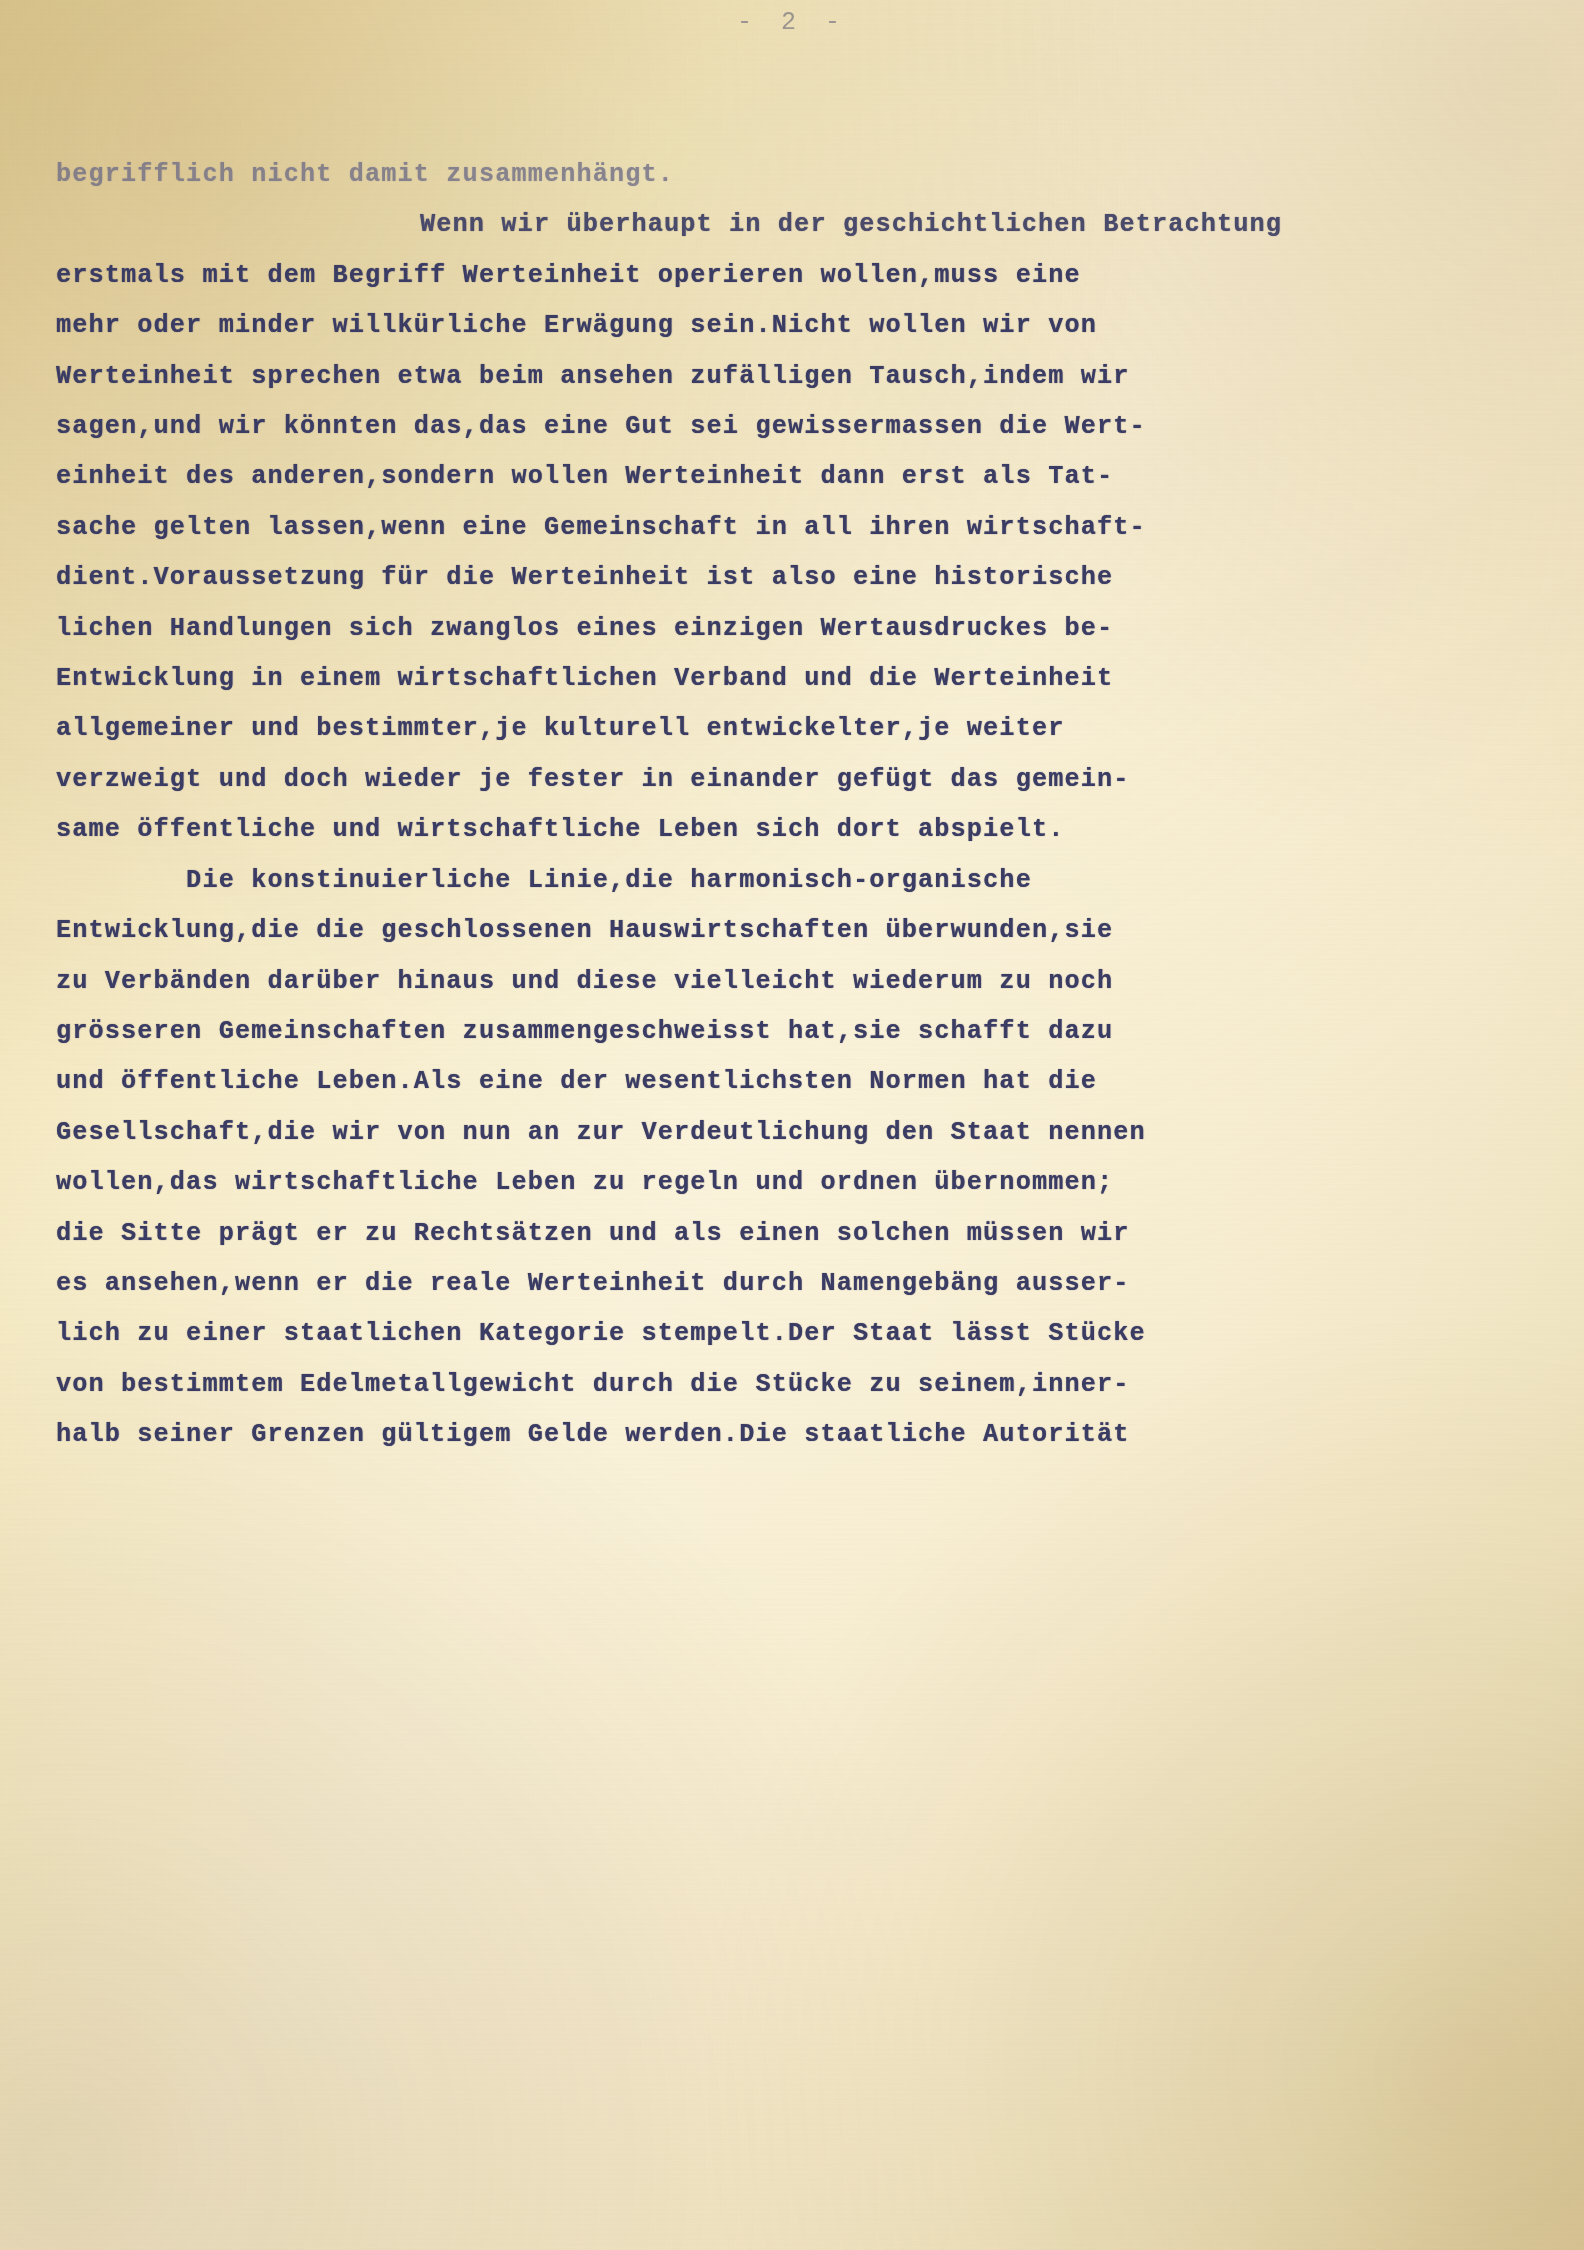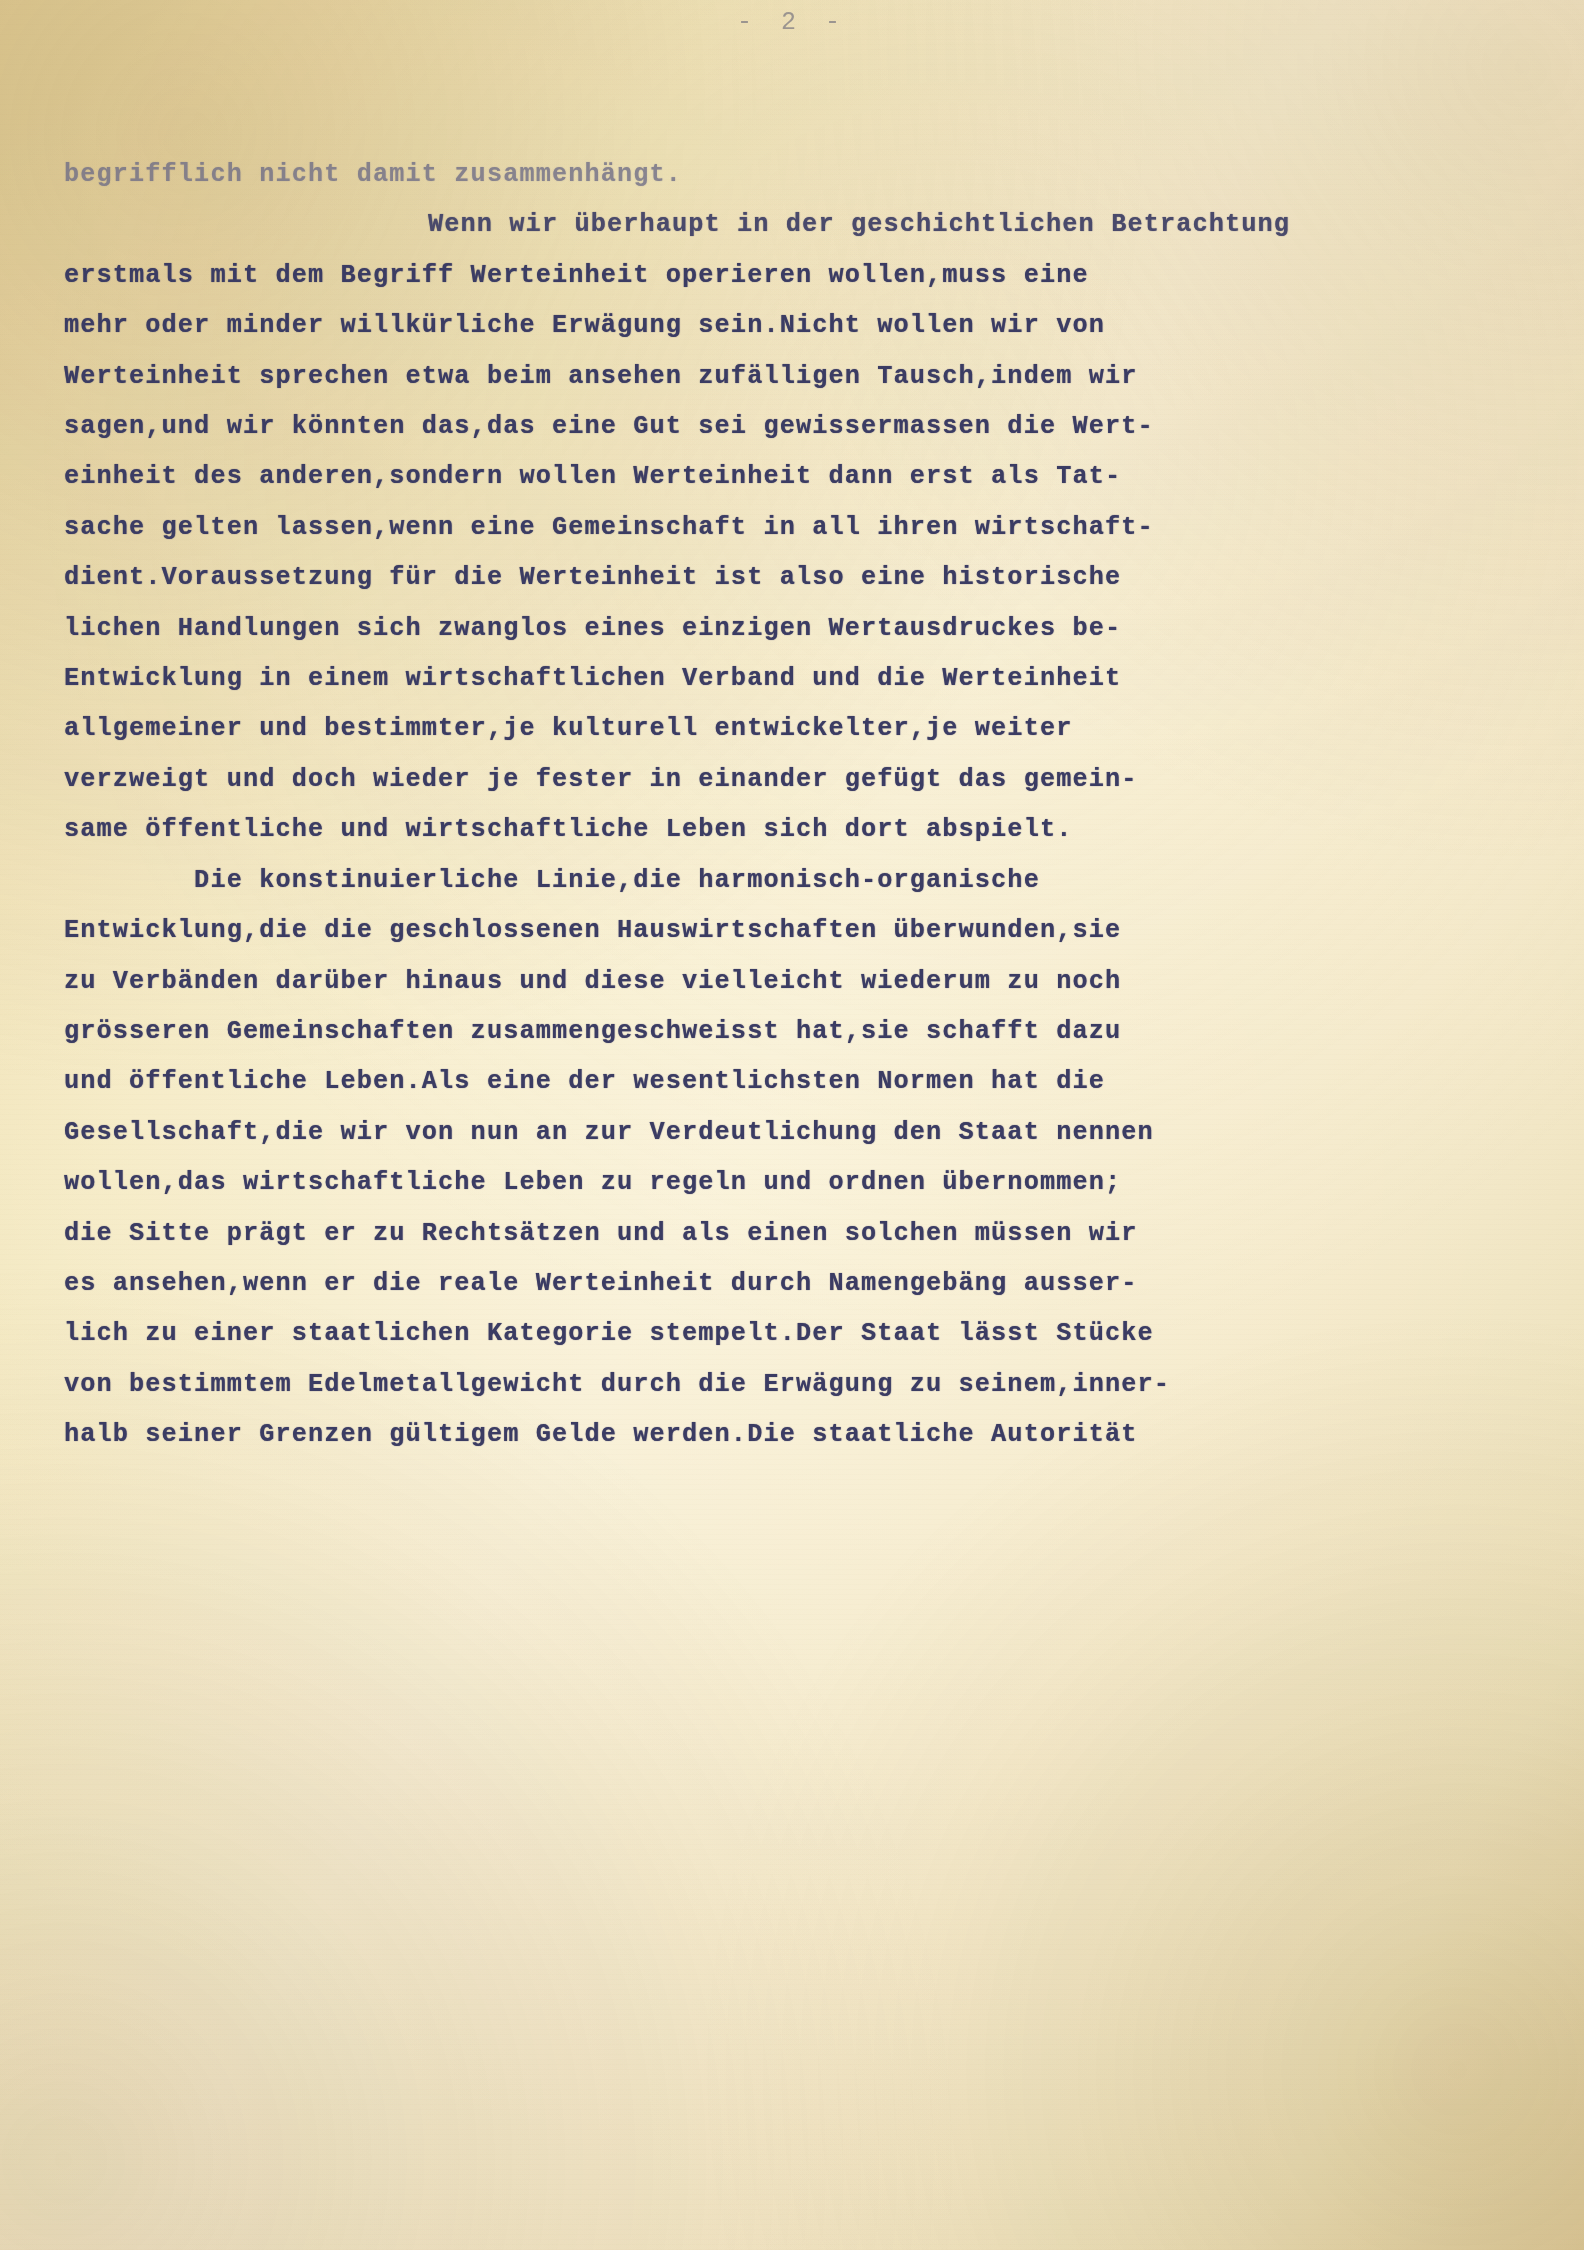--- a/index.html
+++ b/index.html
@@ -69,21 +69,21 @@
     text-align: center;
     font-size: 25px;
     letter-spacing: 7px;
     color: #5a5a72;
     opacity: 0.55;
     font-family: "Liberation Mono", "DejaVu Sans Mono", monospace;
   }
 
   .body-text {
     position: absolute;
-    left: 64px;
+    left: 56px;
     top: 150px;
     width: 1460px;
   }
 
   .para {
     margin: 0;
     padding: 0;
   }
   .line {
     display: block;
@@ -146,19 +146,19 @@
         <span class="line">        Die konstinuierliche Linie,die harmonisch-organische</span>
         <span class="line">Entwicklung,die die geschlossenen Hauswirtschaften überwunden,sie</span>
         <span class="line">zu Verbänden darüber hinaus und diese vielleicht wiederum zu noch</span>
         <span class="line">grösseren Gemeinschaften zusammengeschweisst hat,sie schafft dazu</span>
         <span class="line">und öffentliche Leben.Als eine der wesentlichsten Normen hat die</span>
         <span class="line">Gesellschaft,die wir von nun an zur Verdeutlichung den Staat nennen</span>
         <span class="line">wollen,das wirtschaftliche Leben zu regeln und ordnen übernommen;</span>
         <span class="line">die Sitte prägt er zu Rechtsätzen und als einen solchen müssen wir</span>
         <span class="line">es ansehen,wenn er die reale Werteinheit durch Namengebäng ausser-</span>
         <span class="line">lich zu einer staatlichen Kategorie stempelt.Der Staat lässt Stücke</span>
-        <span class="line">von bestimmtem Edelmetallgewicht durch die Erwägung zu seinem,inner-</span>
+        <span class="line">von bestimmtem Edelmetallgewicht durch die Stücke zu seinem,inner-</span>
         <span class="line">halb seiner Grenzen gültigem Gelde werden.Die staatliche Autorität</span>
       </div>
 
     </div>
   </div>
 </div>
 
 </body></html>

